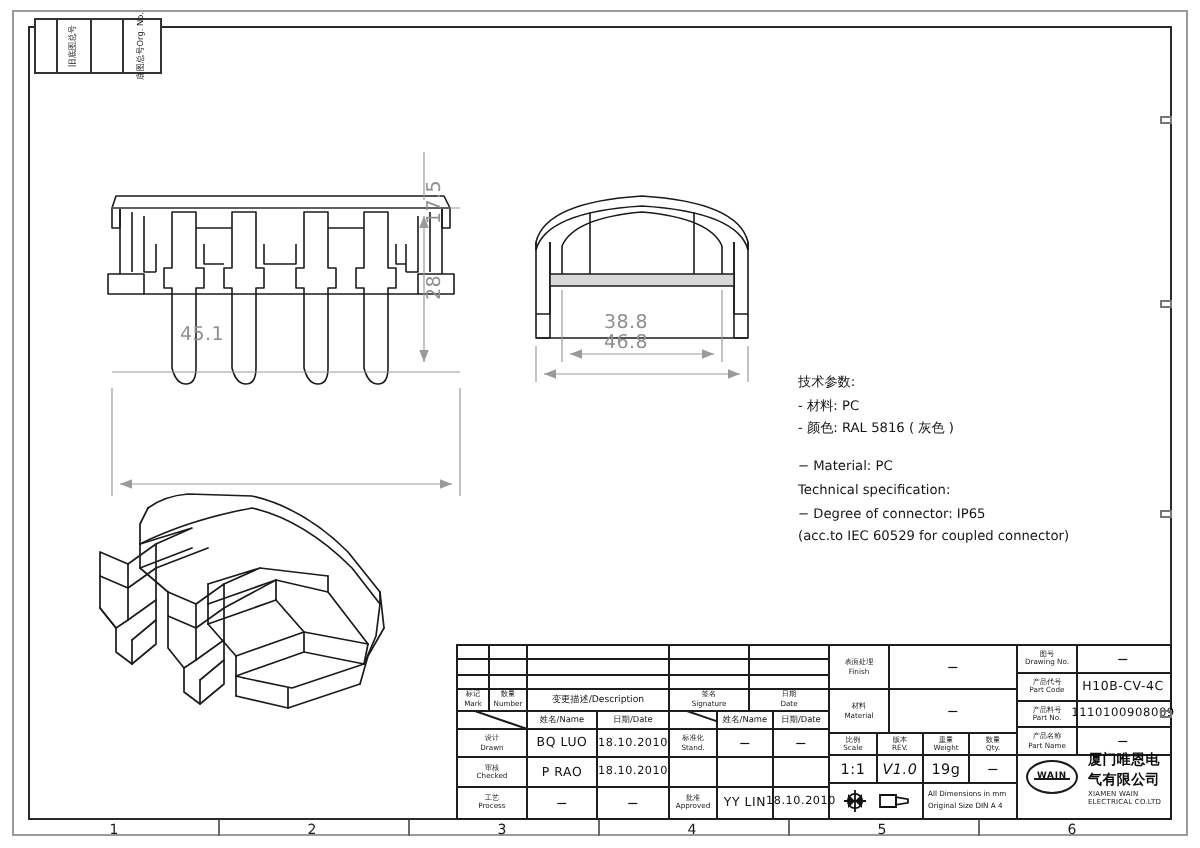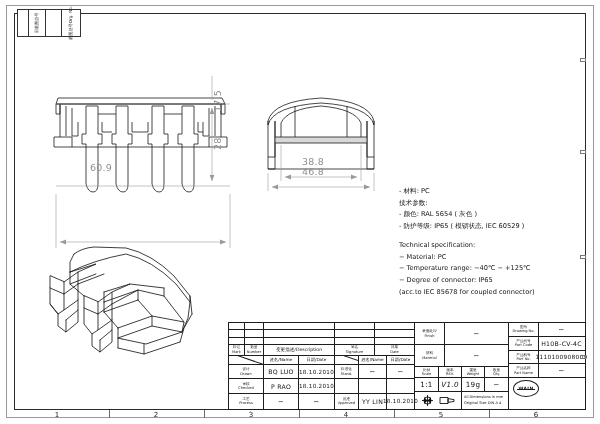--- a/index.html
+++ b/index.html
@@ -257,21 +257,21 @@
     <g fill="#9a9a9a">
       <polygon points="160,32 157.6,38 162.4,38"></polygon>
       <polygon points="160,105 157.6,99 162.4,99"></polygon>
       <polygon points="8,166 14,163.6 14,168.4"></polygon>
       <polygon points="174,166 168,163.6 168,168.4"></polygon>
     </g>
   </svg>
 
   <div class="dim vert" style="left:212px; top:112px;">17.5</div>
   <div class="dim vert" style="left:212px; top:150px;">28</div>
-  <div class="dim" style="left:90px; top:162px;">60.9</div>
+  <div class="dim" style="left:90px; top:162px;">45.1</div>
 
   <div class="view" style="left:265px; top:95px;">
     <svg width="112" height="85" viewBox="0 0 112 85">
       <g fill="none" stroke="#1b1b1b" stroke-width="0.8" stroke-linejoin="round">
 
         <path d="M3,26 Q8,6 56,3 Q104,6 109,26"></path>
         <path d="M3,30 Q8,11 56,8 Q104,11 109,30"></path>
         <path d="M3,26 L3,30"></path>
         <path d="M109,26 L109,30"></path>
 
@@ -369,30 +369,28 @@
         <path d="M36,52 L62,42"></path>
         <path d="M70,60 L70,70"></path>
         <path d="M104,58 L130,64 L150,90"></path>
         <path d="M130,64 L130,56"></path>
         <path d="M96,52 L130,56"></path>
       </g>
     </svg>
   </div>
 
   <div class="spec">
+    <div class="cn">技术参数:</div>
     <div class="cn">- 材料: PC</div>
-    <div class="cn">技术参数:</div>
-    <div class="cn">- 颜色: RAL 5654 ( 灰色 )</div>
-    <div class="cn">- 防护等级: IP65 ( 模锁状态, IEC 60529 )</div>
+    <div class="cn">- 颜色: RAL 5816 ( 灰色 )</div>
     <div class="gap"></div>
+    <div>−  Material: PC</div>
     <div>Technical specification:</div>
-    <div>−  Material: PC</div>
-    <div>−  Temperature range: −40℃  −  +125℃</div>
     <div>−  Degree of connector: IP65</div>
-    <div>    (acc.to IEC 85678 for coupled connector)</div>
+    <div>    (acc.to IEC 60529 for coupled connector)</div>
   </div>
 
   <div class="title-block">
 
     <div class="tb-left">
 
       <div class="tb-row rev-row">
         <div class="c" style="width:16px;"></div>
         <div class="c" style="width:19px;"></div>
         <div class="c" style="width:71px;"></div>
@@ -583,20 +581,24 @@
               <span>Part Name</span>
             </div>
           <div class="val" style="width:45px;">−</div>
         </div>
 
         <div class="tb-row" style="height:21px;">
           <div class="logo-wrap" style="width:75px;">
             <div class="logo-mark">
               <span class="lm-txt">WAIN</span>
             </div>
+            <div class="logo-text">
+              <span class="logo-cn">厦门唯恩电气有限公司</span>
+              <span class="logo-en">XIAMEN WAIN ELECTRICAL CO.LTD</span>
+            </div>
           </div>
         </div>
       </div>
     </div>
   </div>
 
   <div class="zone-tick" style="left:109px; top:410px; height:8px;"></div>
   <div class="zone-tick" style="left:204px; top:410px; height:8px;"></div>
   <div class="zone-tick" style="left:299px; top:410px; height:8px;"></div>
   <div class="zone-tick" style="left:394px; top:410px; height:8px;"></div>

